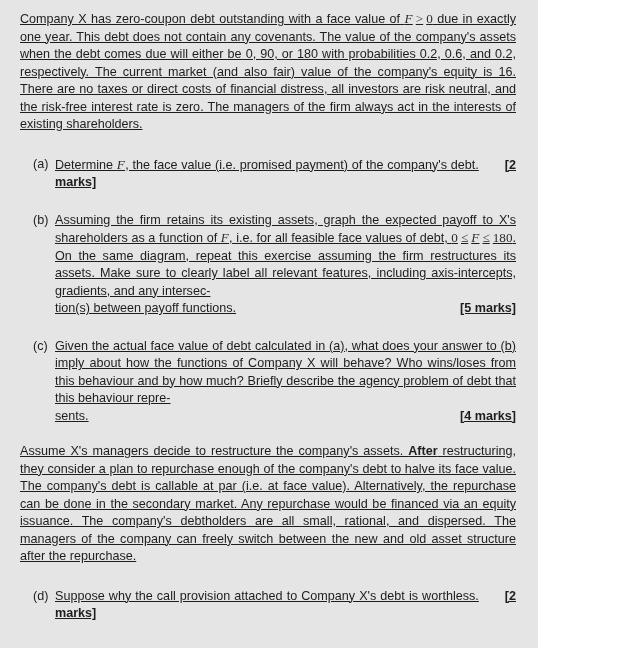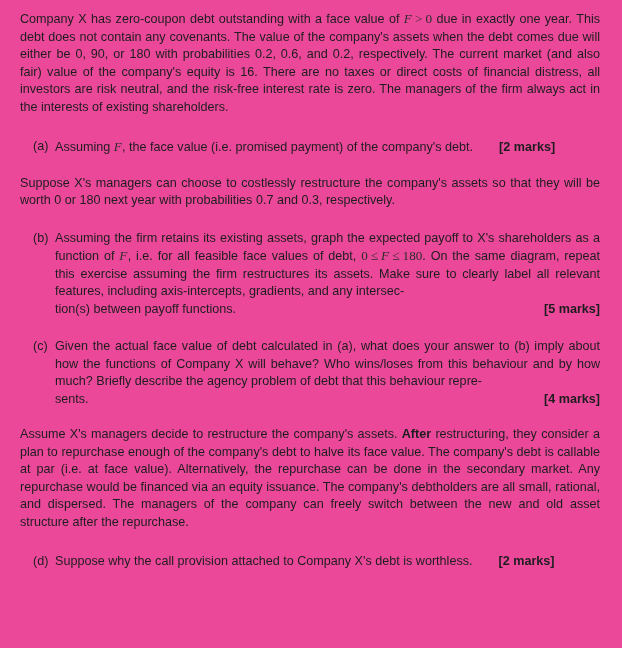--- a/index.html
+++ b/index.html
@@ -11,25 +11,26 @@
   body {
     width: 622px;
     height: 648px;
     overflow: hidden;
     font-family: "Liberation Sans", sans-serif;
     color: #1d1d1f;
     -webkit-font-smoothing: antialiased;
   }
   .page {
     position: relative;
-    width: 622px;
+    width: 538px;
     height: 648px;
-    background: #ec4899;
+    background: #e5e5e5;
     box-sizing: border-box;
     padding: 8px 22px 0 20px;
+    text-decoration: underline;
   }
   
   .para {
     font-size: 12.6px;
     line-height: 17.5px;
     text-align: justify;
     text-justify: inter-word;
     color: #1d1d1f;
     margin: 0;
     hyphens: manual;
@@ -108,24 +109,23 @@
 </head>
 <body>
 
 <div class="page">
 
   <p class="para p-intro"><span>Company X has zero-coupon debt outstanding with a face value of </span><span class="math">F</span><span class="mrel">&gt;</span><span class="math-up">0</span><span> due in exactly one year. This debt does not contain any covenants. The value of the company's assets when the debt comes due will either be 0, 90, or 180 with probabilities 0.2, 0.6, and 0.2, respectively. The current market (and also fair) value of the company's equity is 16. There are no taxes or direct costs of financial distress, all investors are risk neutral, and the risk-free interest rate is zero. The managers of the firm always act in the interests of existing shareholders.</span></p>
 
 
   <div class="qitem q-a">
     <span class="qlabel">(a)</span>
-    <span class="qbody"><span>Assuming </span><span class="math">F</span><span>, the face value (i.e. promised payment) of the company's debt.</span><span class="marks-inline">[2 marks]</span></span>
+    <span class="qbody"><span>Determine </span><span class="math">F</span><span>, the face value (i.e. promised payment) of the company's debt.</span><span class="marks-inline">[2 marks]</span></span>
   </div>
 
-  <p class="para p-restr">Suppose X's managers can choose to costlessly restructure the company's assets so that they will be worth 0 or 180 next year with probabilities 0.7 and 0.3, respectively.</p>
 
   <div class="qitem q-b">
     <span class="qlabel">(b)</span>
     <span class="qbody"><span>Assuming the firm retains its existing assets, graph the expected payoff to X's shareholders as a function of </span><span class="math">F</span><span>, i.e. for all feasible face values of debt, </span><span class="math-up">0</span><span class="mrel">≤</span><span class="math">F</span><span class="mrel">≤</span><span class="math-up">180</span><span>. On the same diagram, repeat this exercise assuming the firm restructures its assets. Make sure to clearly label all relevant features, including axis-intercepts, gradients, and any intersec-</span></span>
     <span class="lastline">
       <span class="tail">tion(s) between payoff functions.</span>
       <span class="marks">[5 marks]</span>
     </span>
   </div>
 

